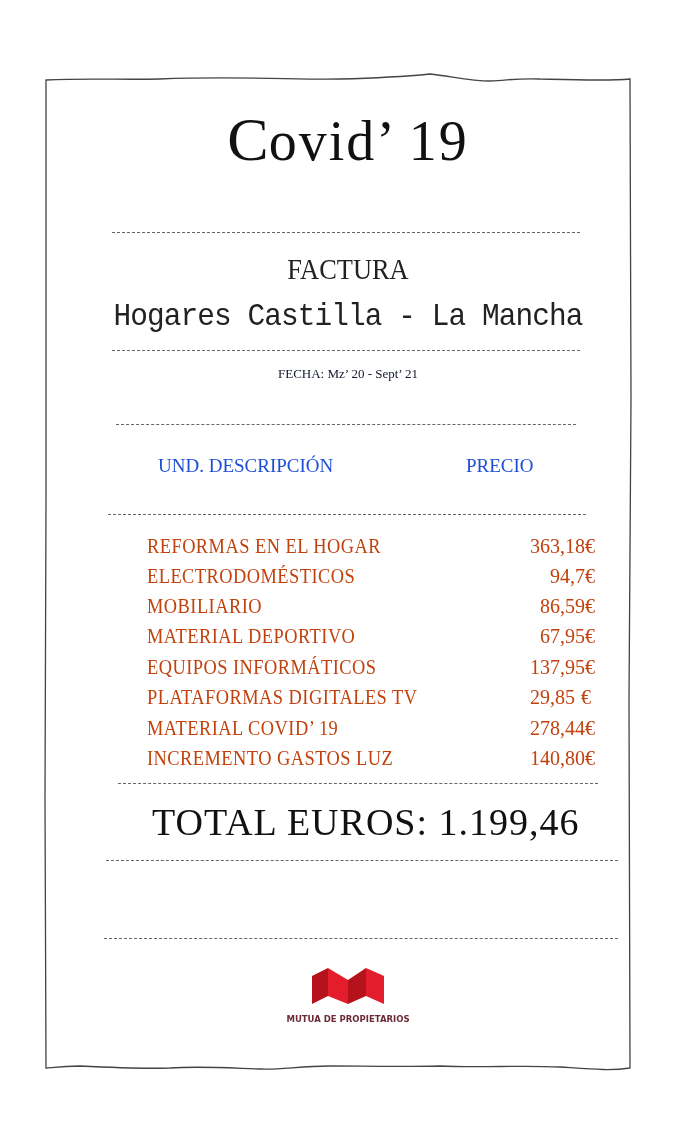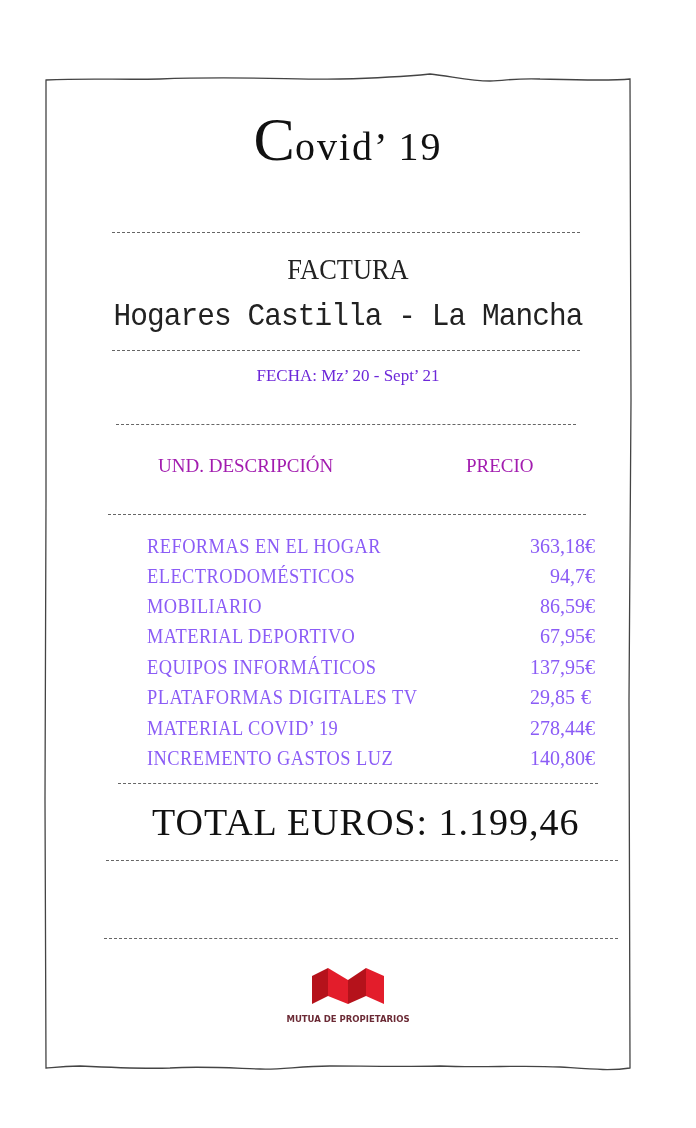--- a/index.html
+++ b/index.html
@@ -3,27 +3,27 @@
 <meta charset="utf-8">
 <style>
   html, body { margin:0; padding:0; background:#ffffff; }
   body { width:696px; height:1128px; position:relative; overflow:hidden;
          font-family:"DejaVu Serif","Liberation Serif",serif; color:#222; }
   .frame { position:absolute; left:0; top:0; width:696px; height:1128px; }
   .abs { position:absolute; }
   .center { left:0; width:696px; text-align:center; }
   .title { top:104px; font-family:"Liberation Serif",serif; color:#111; }
   .title .big { font-size:62px; }
-  .title .rest { font-size:40px; letter-spacing:2px; }
+  .title .rest { font-size:56px; letter-spacing:2px; }
   .dash { position:absolute; height:0; border-top:1px dashed #666; }
   .factura { top:252px; font-size:30px; font-family:"Liberation Serif",serif; transform:scaleX(0.88); }
   .hogares { top:298px; font-size:32px; font-family:"Liberation Mono",monospace; letter-spacing:-1px; transform:scaleX(0.92); }
-  .fecha { top:366px; font-size:17px; font-family:"Liberation Serif",serif; color:#6d28d9; }
-  .hdr { top:455px; font-size:19px; font-family:"Liberation Serif",serif; color:#a21caf; }
-  .row { position:absolute; left:147px; width:450px; height:30px; font-family:"Liberation Serif",serif; font-size:20px; color:#8b5cf6; }
+  .fecha { top:366px; font-size:13px; font-family:"Liberation Serif",serif; color:#0f172a; }
+  .hdr { top:455px; font-size:19px; font-family:"Liberation Serif",serif; color:#1d4ed8; }
+  .row { position:absolute; left:147px; width:450px; height:30px; font-family:"Liberation Serif",serif; font-size:20px; color:#c2410c; }
   .row .desc { position:absolute; left:0; top:0; letter-spacing:0.5px; transform:scaleX(0.92); transform-origin:left; }
   .row .amt { position:absolute; right:12px; top:0; text-align:right; }
   .row .eur { position:absolute; right:2px; top:0; }
   .total { top:800px; font-size:38px; font-family:"Liberation Serif",serif; color:#111; letter-spacing:1px; }
   .fuente { top:876px; font-size:16.5px; font-family:"Liberation Serif",serif; color:#222; line-height:26px; letter-spacing:0.3px; }
   .brand { top:1014px; font-family:"DejaVu Sans",sans-serif; font-weight:bold; font-size:8.5px; color:#6b2a35; }
 </style>
 </head>
 <body>
 

